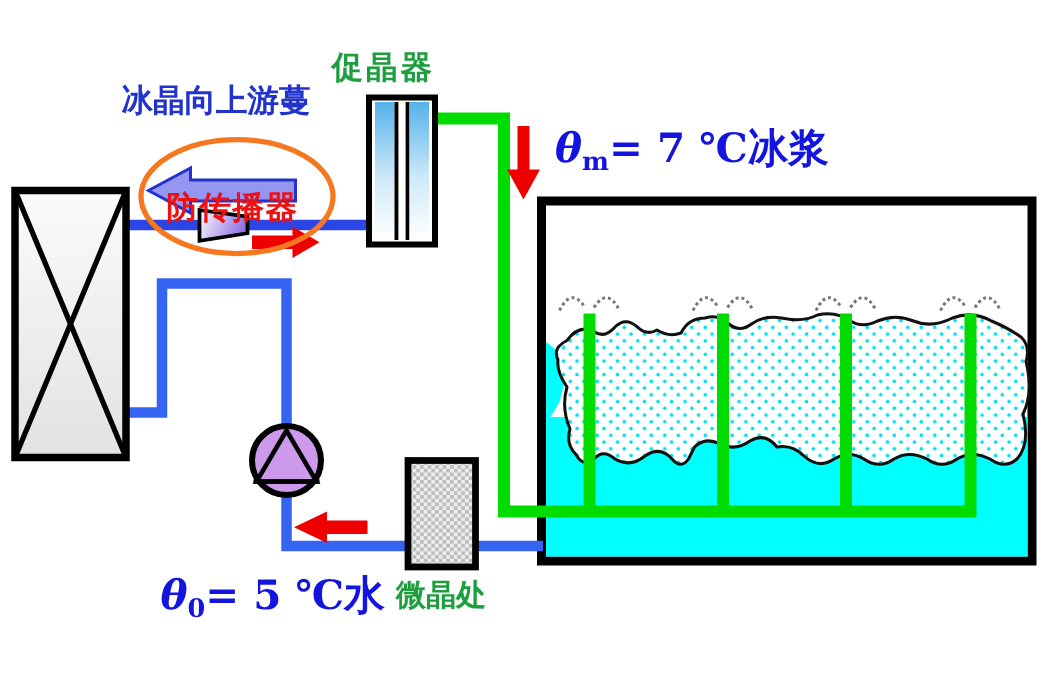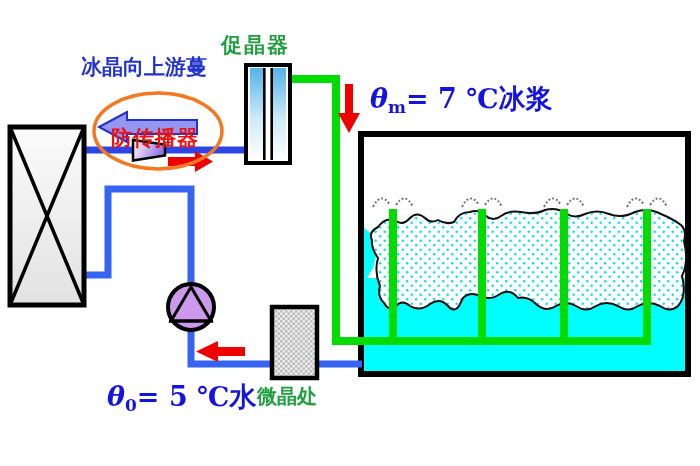--- a/index.html
+++ b/index.html
@@ -5,21 +5,21 @@
   html,body{margin:0;padding:0;background:#fff;}
   #stage{
     position:relative;width:700px;height:466px;background:#ffffff;overflow:hidden;
     font-family:"DejaVu Sans",sans-serif;
   }
   #diagram-svg{position:absolute;left:0;top:0;z-index:1;}
   .lbl{position:absolute;z-index:2;white-space:nowrap;}
   .lbl-promoter{left:221px;top:31px;font-size:21px;letter-spacing:2px;font-weight:bold;color:#1E9E3E;}
   .lbl-note{left:81px;top:55px;font-size:21px;line-height:24px;font-weight:bold;color:#2233CC;}
   .lbl-antiprop{left:111px;top:105px;font-size:21px;font-weight:bold;color:#EE1111;letter-spacing:1px;margin-top:19px;}
-  .lbl-processor{left:257px;top:385px;width:74px;font-size:20px;line-height:23px;font-weight:bold;color:#1E9E3E;white-space:normal;}
+  .lbl-processor{left:257px;top:385px;width:74px;text-align:center;font-size:20px;line-height:23px;font-weight:bold;color:#1E9E3E;white-space:normal;}
   .lbl-temp{font-family:"DejaVu Serif","Liberation Serif",serif;font-weight:bold;color:#1414E0;font-size:27px;}
   .lbl-slurry{left:370px;top:81px;}
   .lbl-water{left:107px;top:379px;}
   .lbl-temp i{font-style:italic;font-family:"DejaVu Serif",serif;}
   .lbl-temp sub{font-size:17px;line-height:0;vertical-align:-5px;}
 </style>
 </head>
 <body>
 
 <div id="stage">

